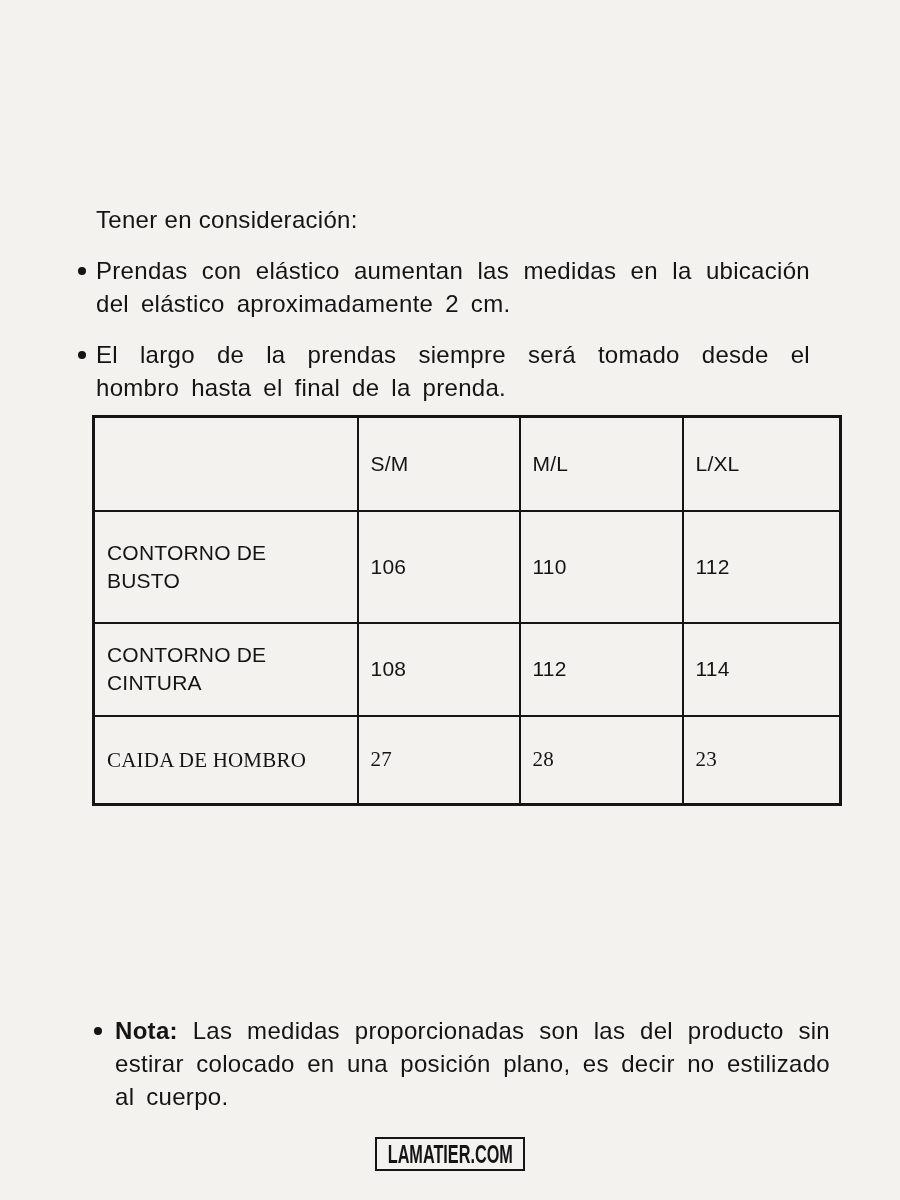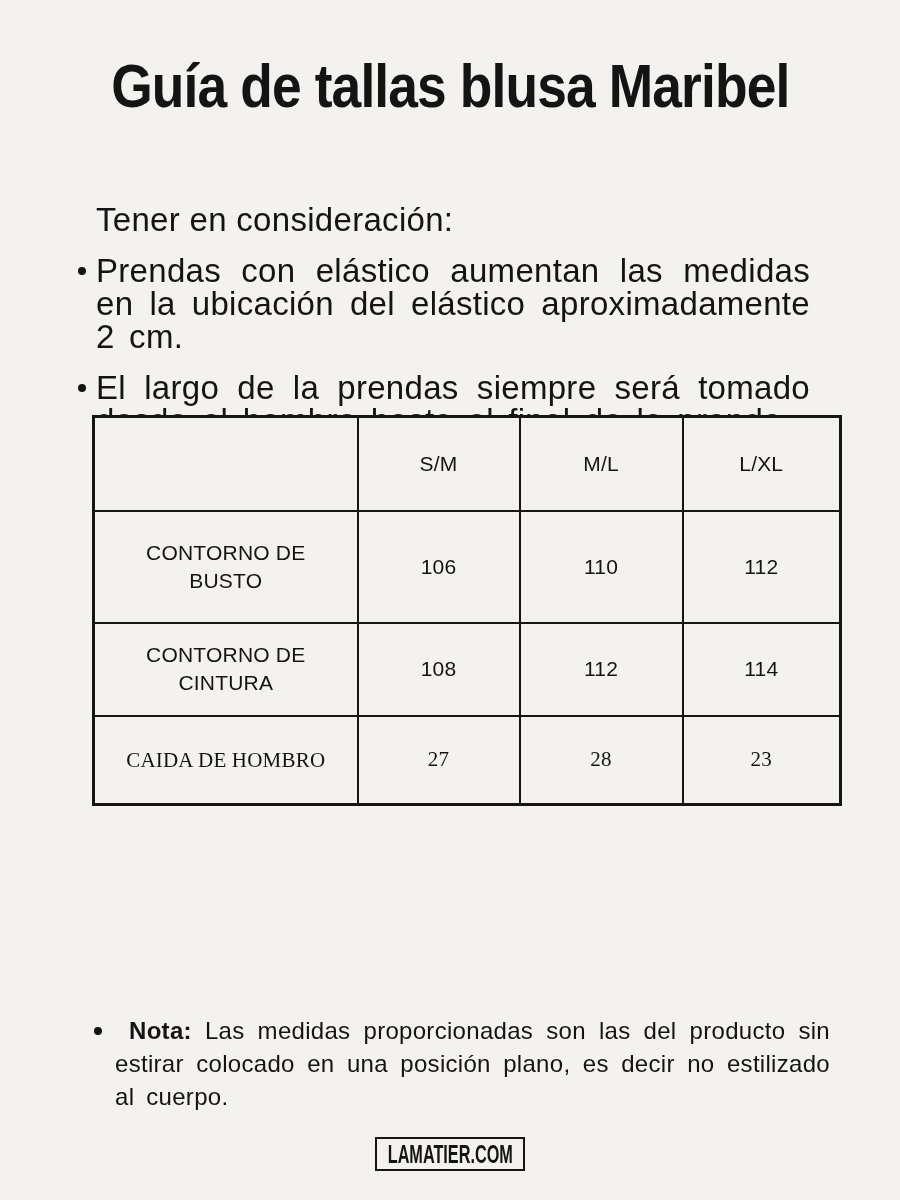--- a/index.html
+++ b/index.html
@@ -37,21 +37,21 @@
     transform: scaleX(0.86);
     transform-origin: center;
   }
 
   
   .considerations {
     position: absolute;
     top: 203px;
     left: 75px;
     width: 735px;
-    font-size: 33px;
+    font-size: 24px;
     line-height: 33px;
     letter-spacing: 0.3px;
   }
   .cons-heading {
     margin: 0 0 0 21px;
   }
   .bullet-item {
     position: relative;
     padding-left: 21px;
     text-align: justify;
@@ -73,25 +73,25 @@
     position: absolute;
     top: 415px;
     left: 92px;
     border-collapse: collapse;
     table-layout: fixed;
     width: 747px;
     background: #f3f2ef;
   }
   .size-table td {
     border: 2px solid #151515;
-    text-align: center;
+    text-align: left;
     vertical-align: middle;
     font-size: 21px;
     letter-spacing: 0.2px;
-    padding: 3px;
+    padding: 12px;
   }
   .size-table { border: 3px solid #151515; }
   .row-header   { height: 94px; }
   .row-largo    { height: 94px; }
   .row-busto    { height: 112px; }
   .row-cintura  { height: 93px; }
   .row-hombro   { height: 89px; font-family: Liberation Serif, serif; }
   .label-wrap {
     display: inline-block;
     max-width: 210px;
@@ -108,21 +108,21 @@
     line-height: 33px;
     letter-spacing: 0.3px;
   }
   .note .bullet-dot { left: 2px; top: 13px; }
   .note-body {
     position: relative;
     padding-left: 23px;
     text-align: justify;
     word-spacing: 5px;
   }
-  .note-label { font-weight: bold; margin-left: 14px; }
+  .note-label { font-weight: bold; }
 
   
   .footer-box {
     position: absolute;
     top: 1137px;
     left: 50%;
     transform: translateX(-50%);
     width: 150px;
     height: 34px;
     border: 2px solid #151515;
@@ -139,23 +139,20 @@
     white-space: nowrap;
     transform: scaleX(0.65);
     transform-origin: center;
   }
 </style>
 </head>
 <body>
 
 <div class="page">
 
-  <h1 class="title" style="margin:0;">
-    <span class="squeeze">Guía de tallas blusa Maribel</span>
-  </h1>
 
   <div class="considerations">
     <p class="cons-heading">Tener en consideración:</p>
     <div class="bullet-item">
       <span class="bullet-dot"></span>
       <span>Prendas con elástico aumentan las medidas en la ubicación del elástico aproximadamente 2 cm.</span>
     </div>
     <div class="bullet-item">
       <span class="bullet-dot"></span>
       <span>El largo de la prendas siempre será tomado desde el hombro hasta el final de la prenda.</span>

